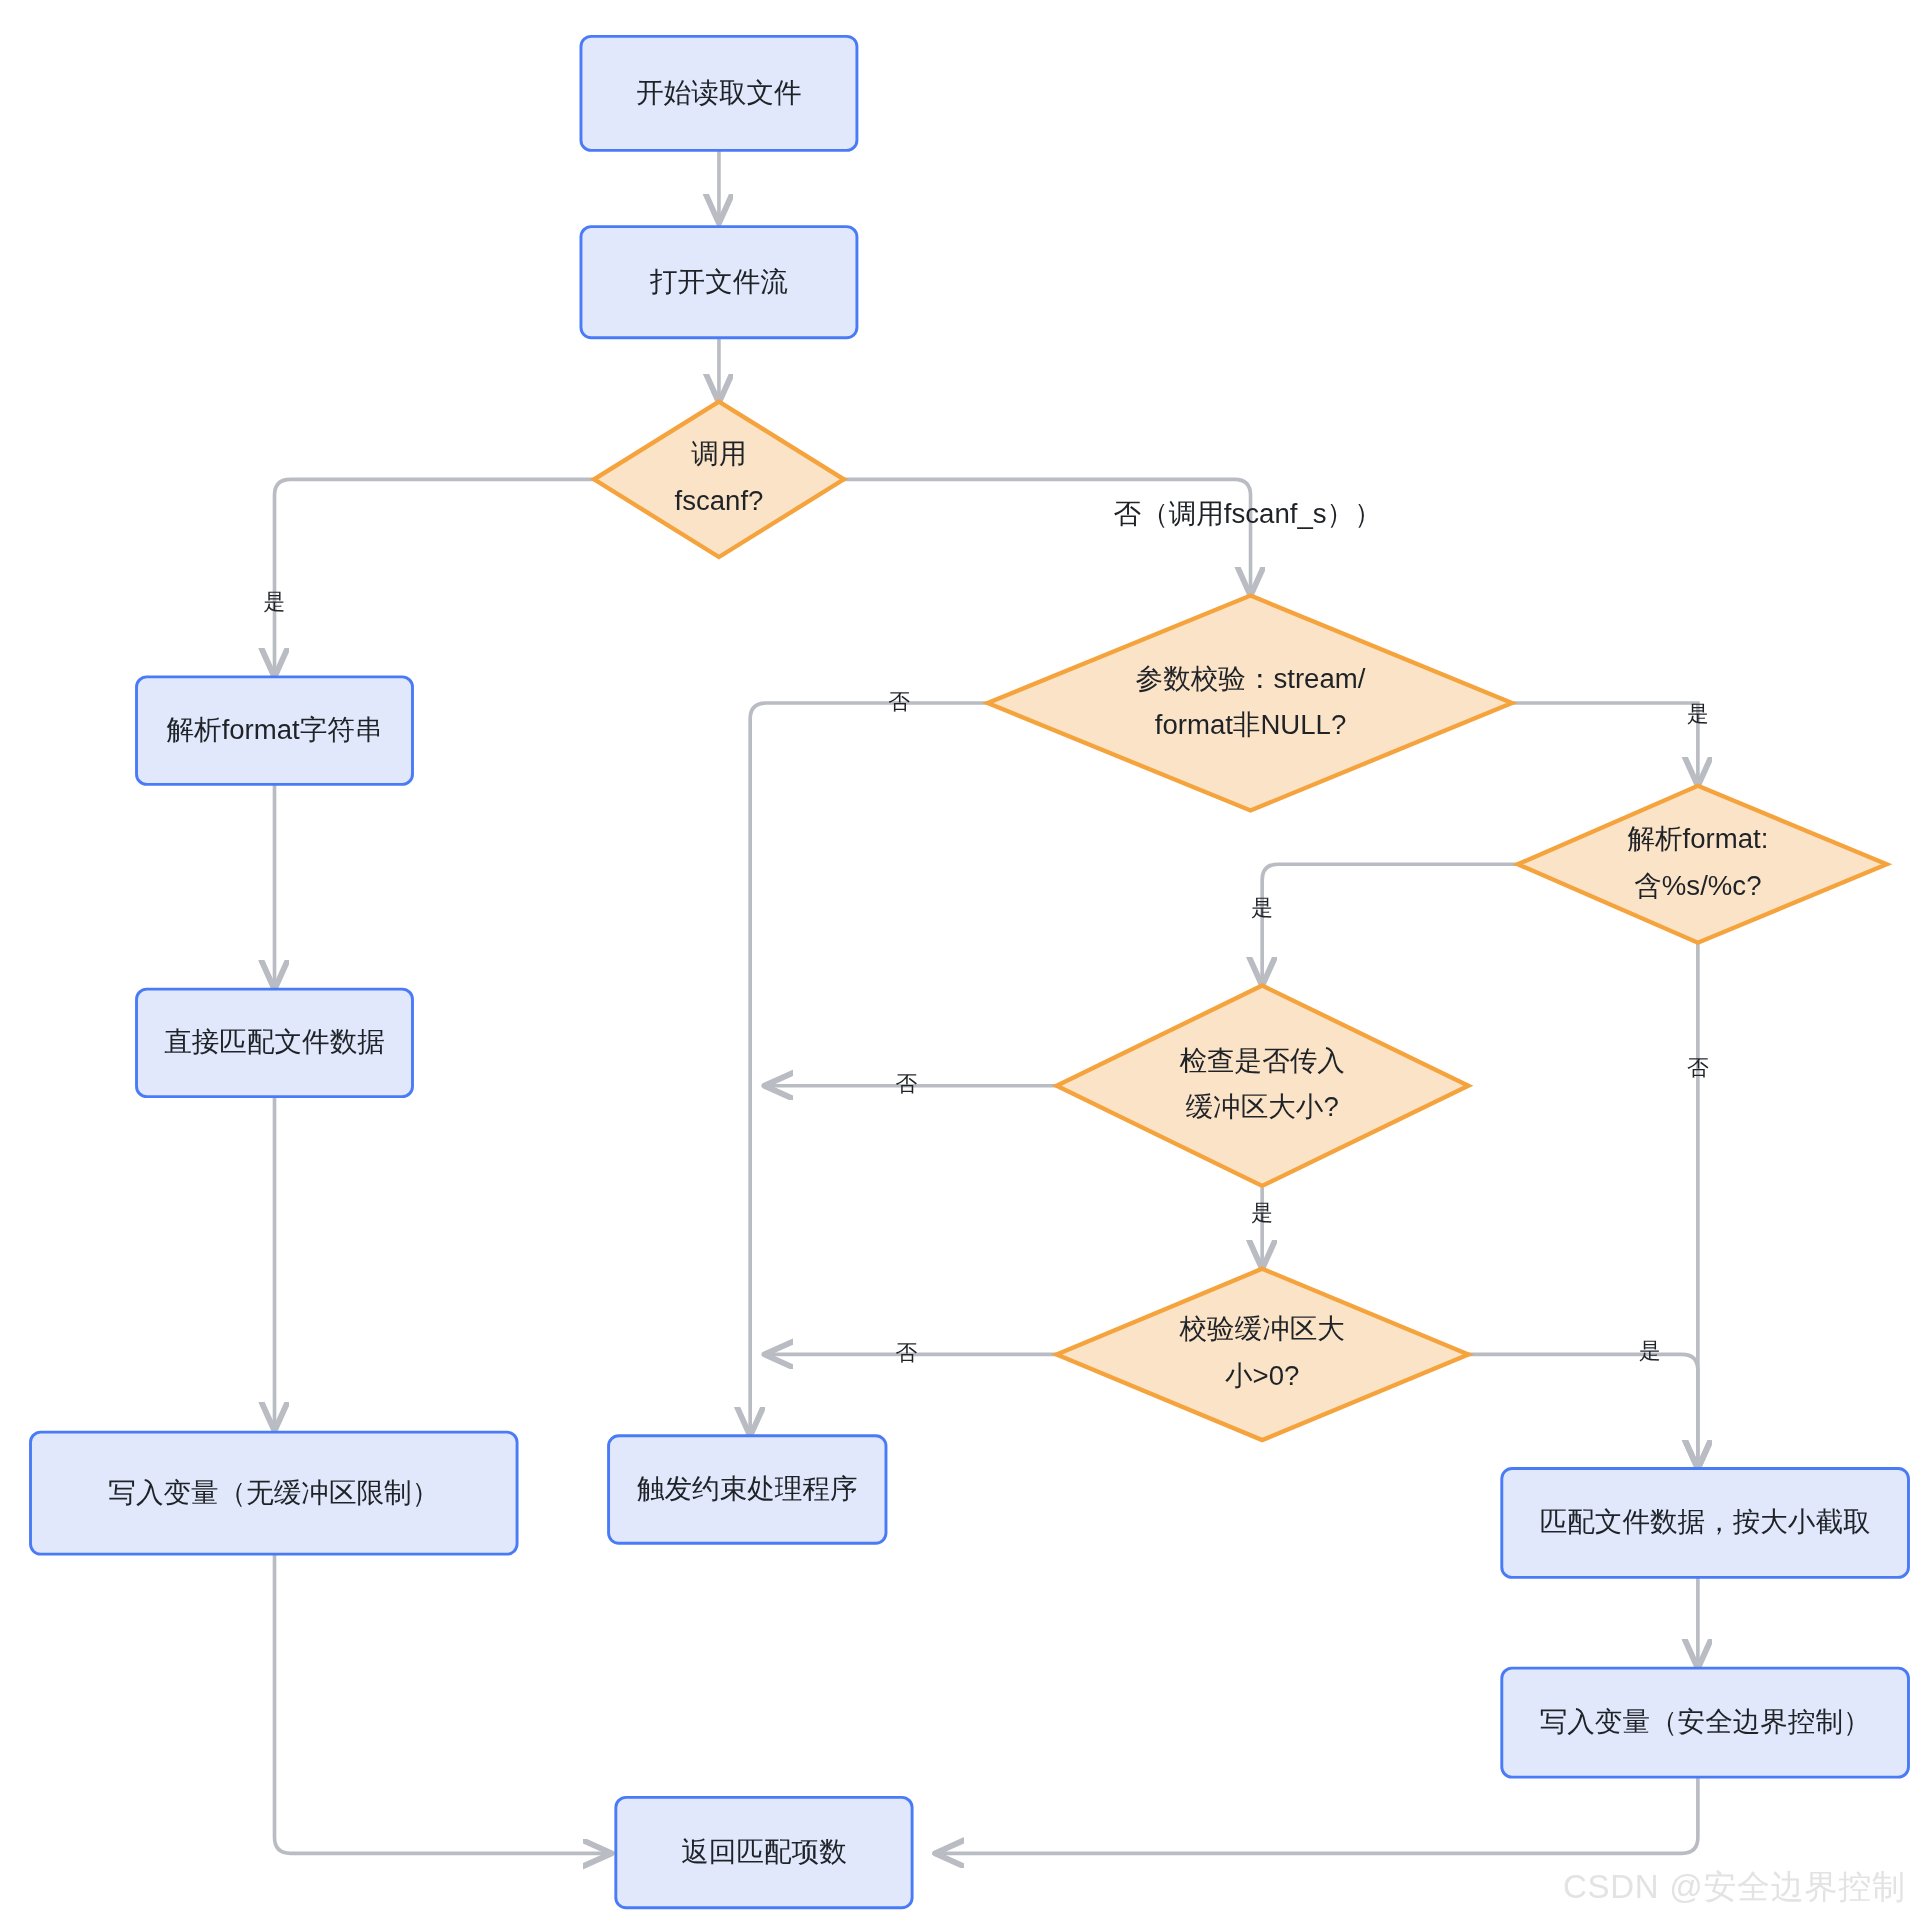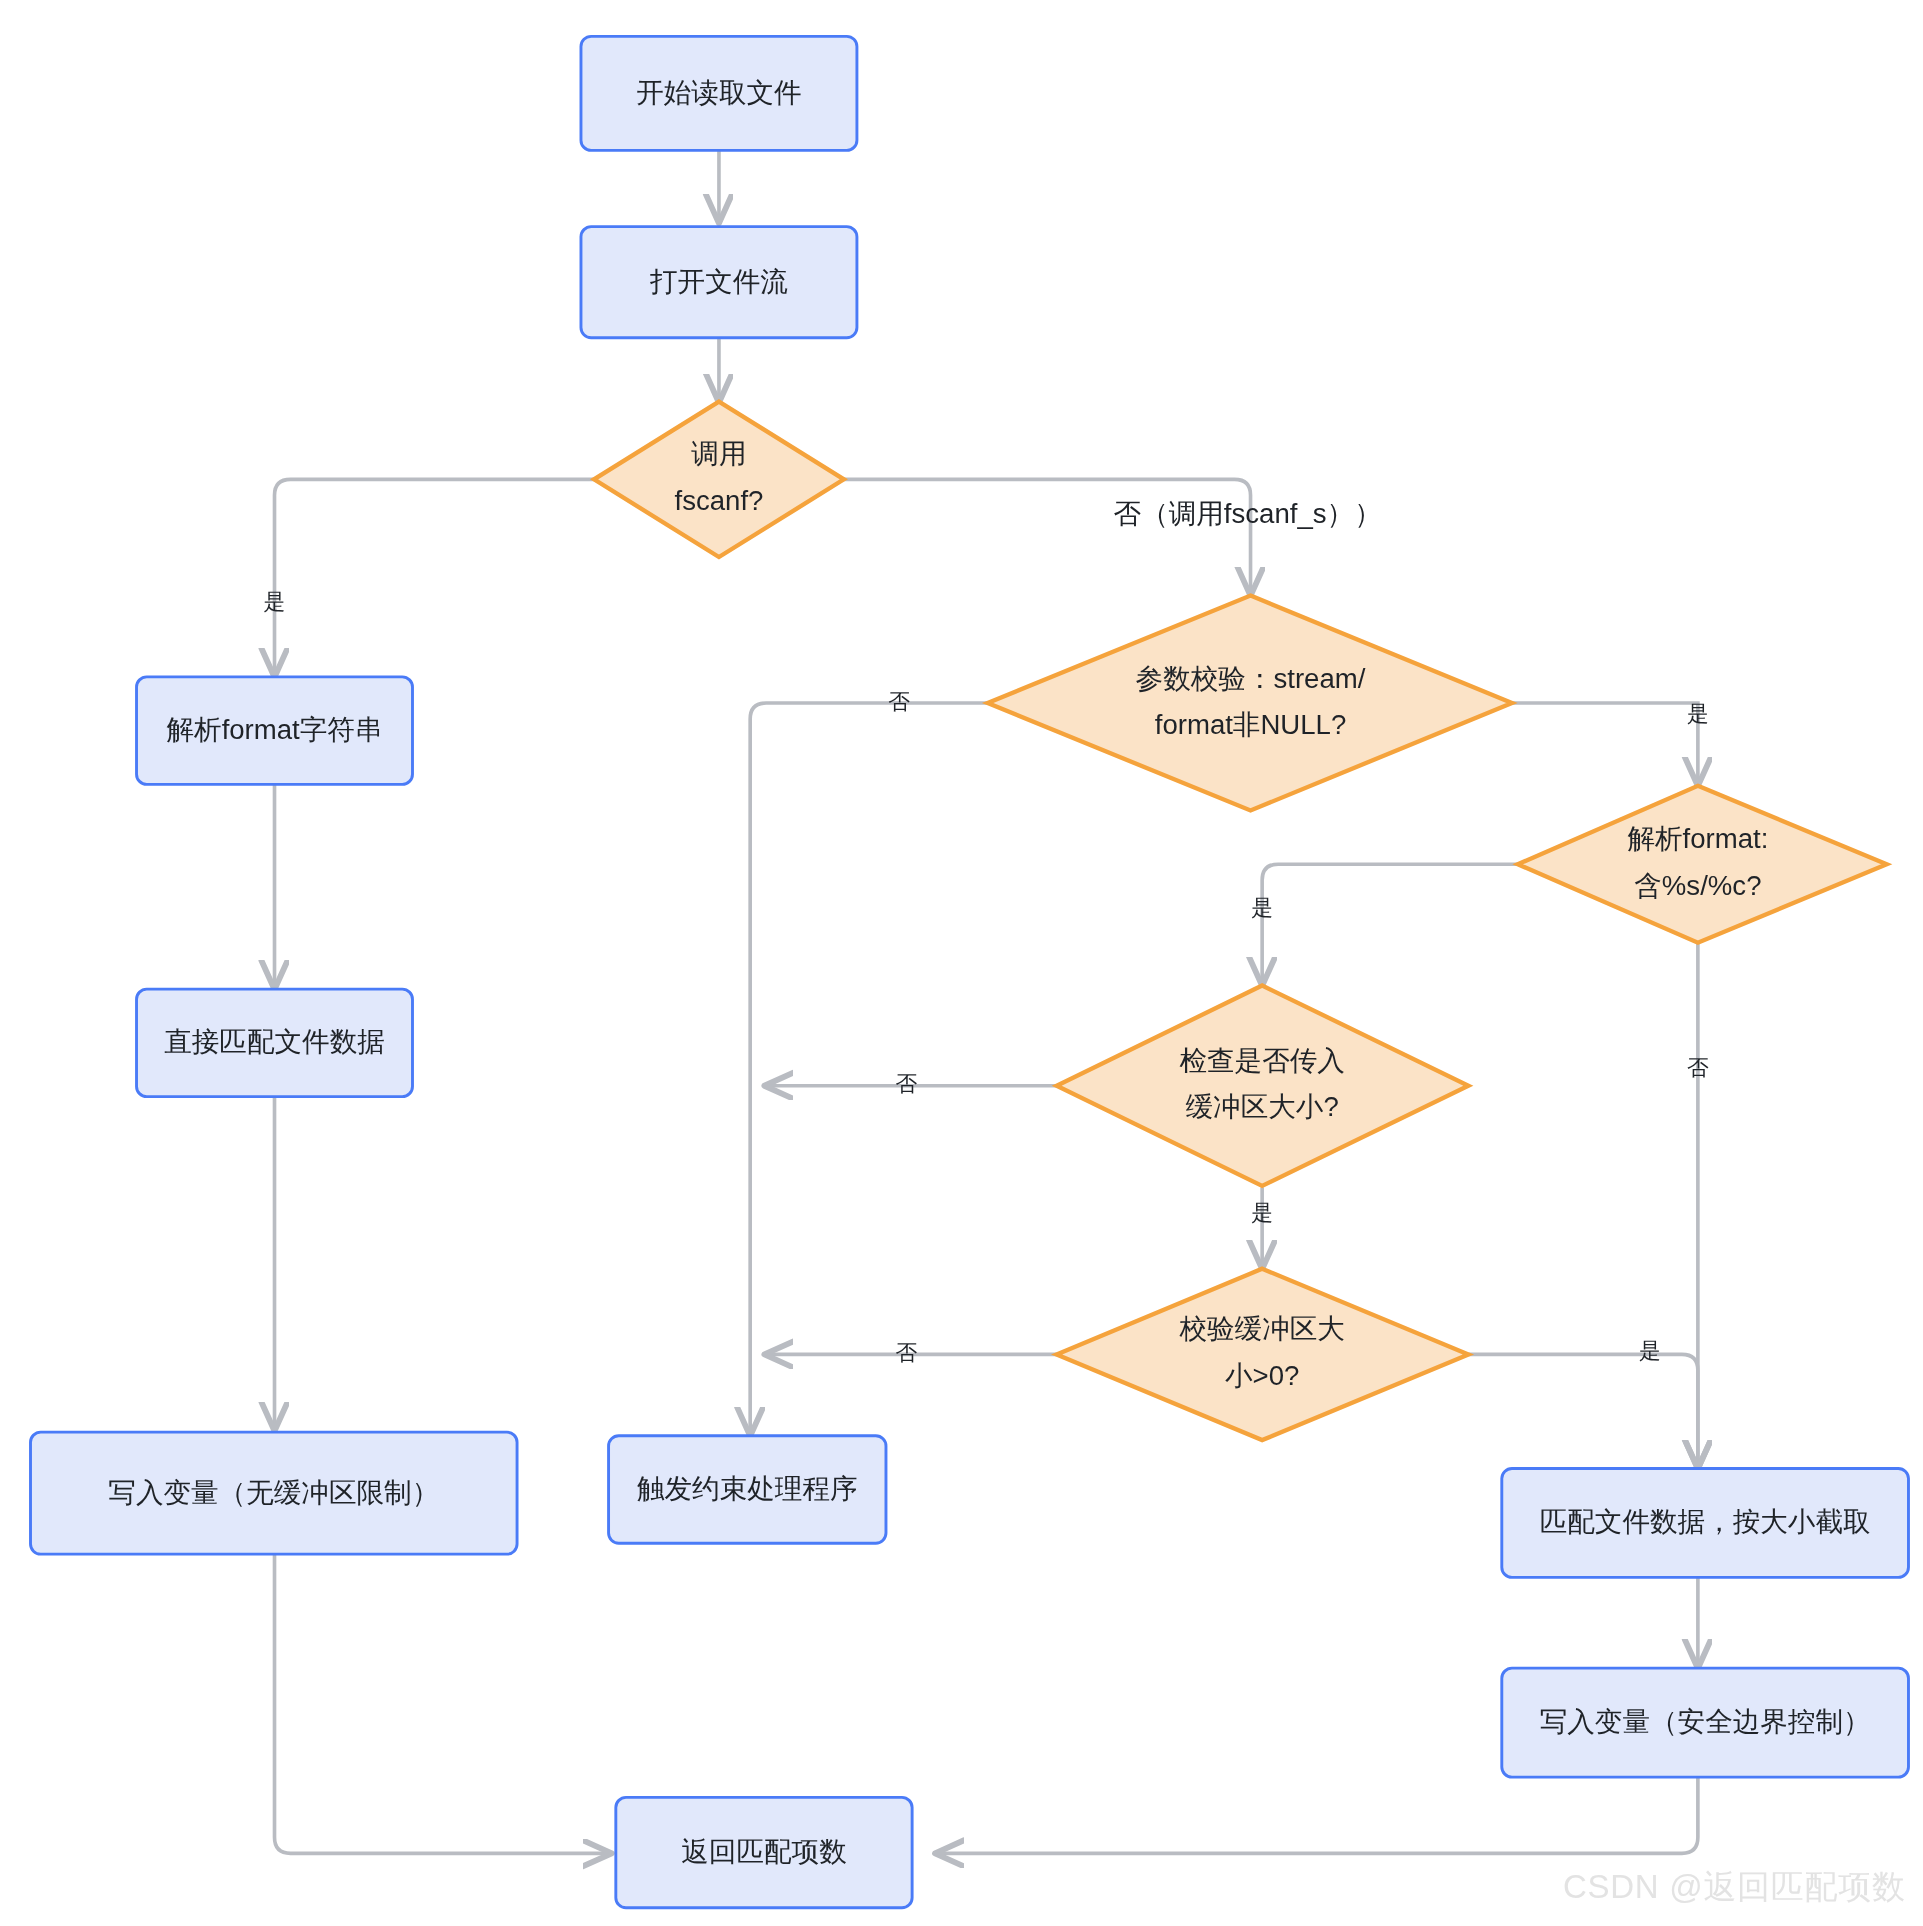--- a/index.html
+++ b/index.html
@@ -207,16 +207,16 @@
       <text class="edge-label" x="1248" y="1495">否</text>
 
       <text class="edge-label" x="1738" y="1672">是</text>
 
       <text class="edge-label" x="1248" y="1865">否</text>
 
       <text class="edge-label" x="2272" y="1862">是</text>
     </g>
   </svg>
 
-  <div class="watermark">CSDN @返回匹配项数</div>
+  <div class="watermark">CSDN @安全边界控制</div>
 
 </div>
 
 
 </body></html>

